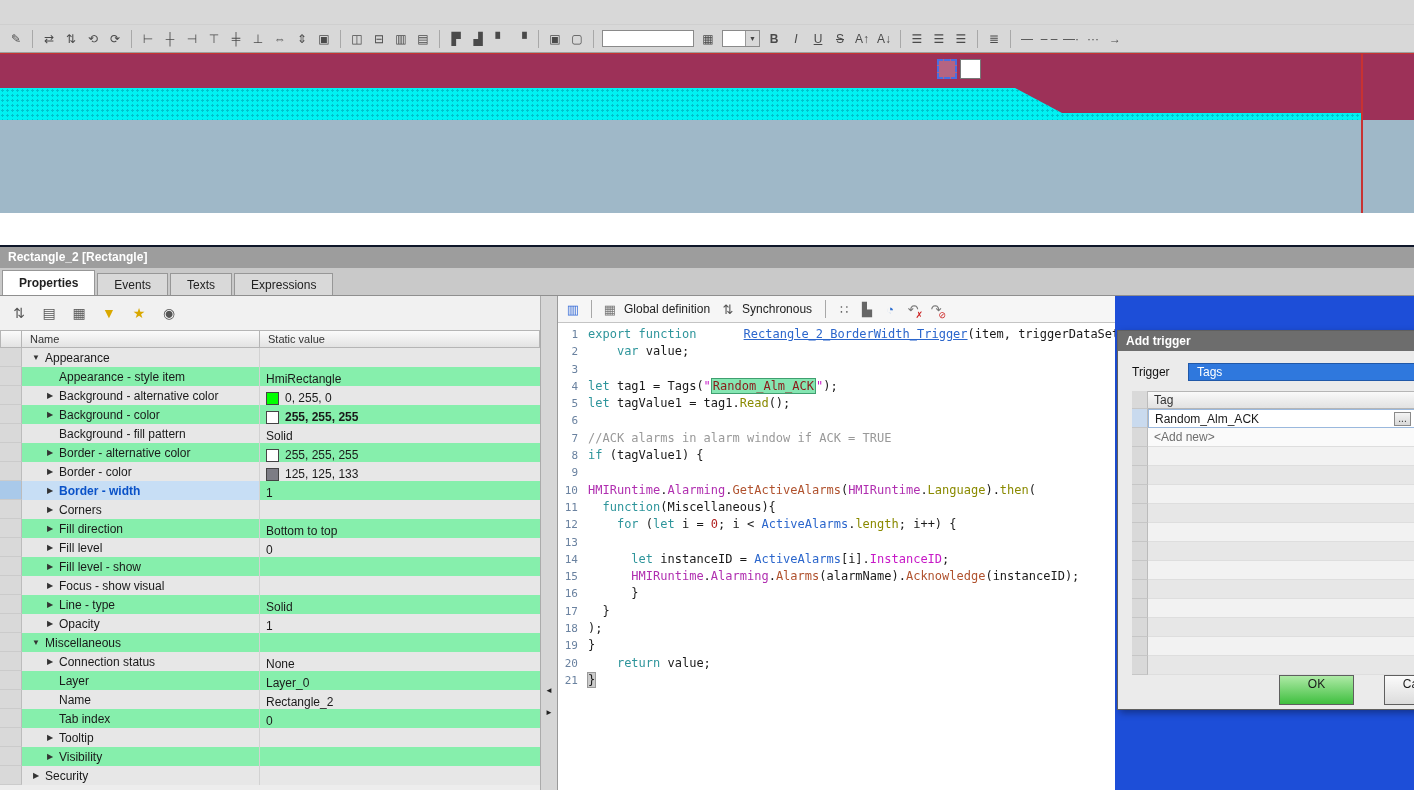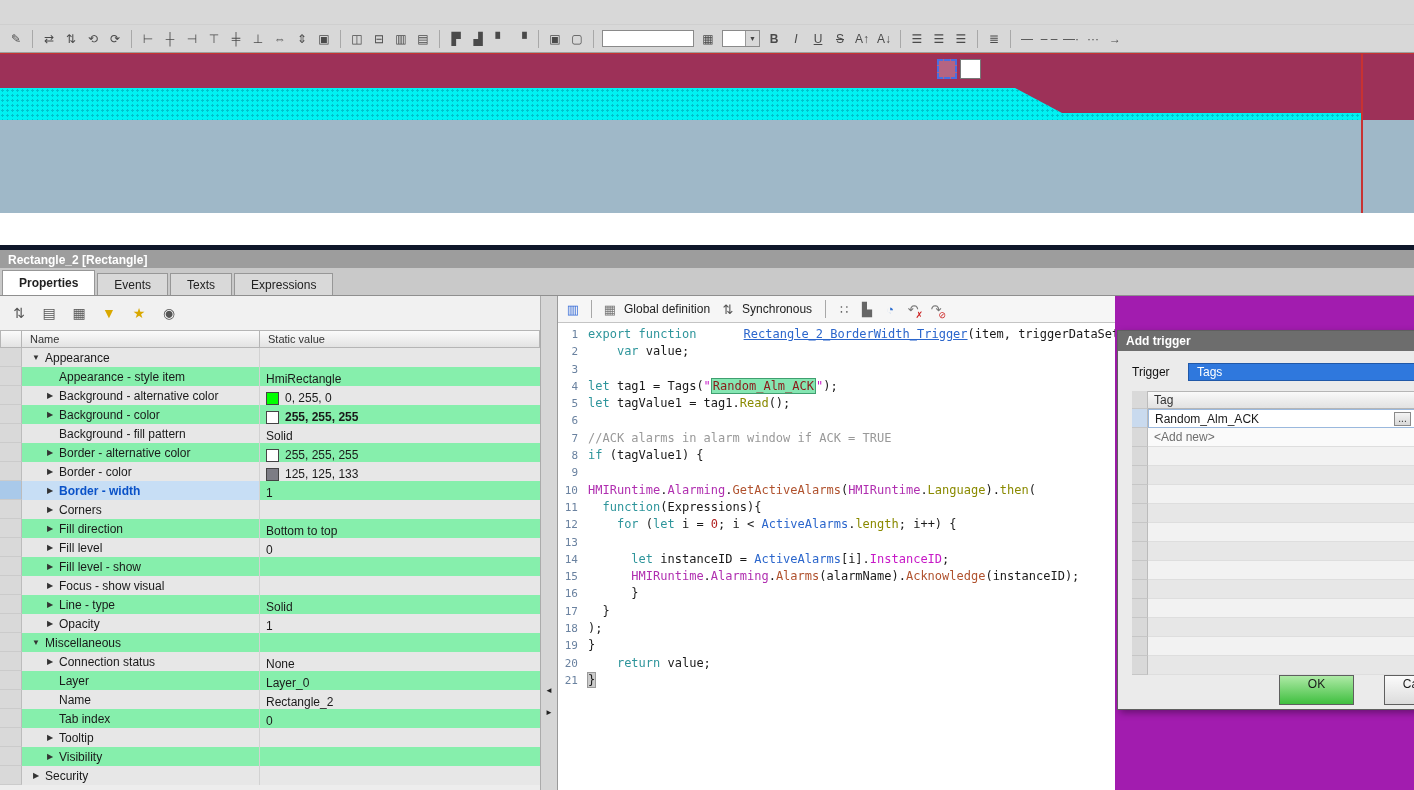--- a/index.html
+++ b/index.html
@@ -34,21 +34,21 @@
           clip-path:polygon(0 0,1015px 0,1062px 25px,1362px 25px,1362px 32px,0 32px); }
   .screen-bg { position:absolute; left:0; top:67px; width:100%; height:93px; background:#9fb8c8; }
   .vline { position:absolute; left:1361px; top:0; width:2px; height:160px; background:#c83232; }
   .handle-dashed { position:absolute; left:937px; top:6px; width:20px; height:20px;
                    border:2px dashed #4a6fe0; background:rgba(255,255,255,.25); }
   .handle-white { position:absolute; left:960px; top:6px; width:21px; height:20px; background:#fff;
                   border:1px solid #777; }
 
   
   .insp-title { height:23px; flex:0 0 23px; background:#9d9d9d; color:#fff; font-weight:bold;
-                line-height:21px; padding-left:8px; border-top:5px solid #0f172a; }
+                line-height:21px; padding-left:8px; border-top:2px solid #0f172a; }
   .tabbar { height:28px; flex:0 0 28px; background:#c9c9c9; display:flex; align-items:flex-end;
             padding-left:2px; border-bottom:1px solid #8f8f8f; }
   .tab { height:22px; line-height:22px; padding:0 16px; background:#d9d9d9;
          border:1px solid #979797; border-bottom:none; margin-right:2px; color:#222; cursor:default; }
   .tab.active { background:#fff; font-weight:bold; height:25px; line-height:25px; }
 
   
   .content { display:flex; height:494px; flex:1; }
 
   
@@ -103,21 +103,21 @@
   .tk-str { color:#c718c7; }
   .tk-sel { color:#8b1a1a; background:#85e6b2; border:1px solid #3fa070; padding:0 1px; }
   .tk-com { color:#999999; }
   .tk-obj { color:#b02fb0; }
   .tk-meth{ color:#b0522e; }
   .tk-prop{ color:#8a8a00; }
   .tk-num { color:#b22222; }
   .tk-hl  { background:#cbcbcb; outline:1px solid #9a9a9a; }
 
   
-  .right-pane { flex:1; position:relative; background:#a21caf; overflow:hidden; }
+  .right-pane { flex:1; position:relative; background:#1d4ed8; overflow:hidden; }
   .dialog { position:absolute; left:2px; top:34px; width:345px; height:380px; background:#ebebeb;
             border:1px solid #5f5f5f; box-shadow:3px 3px 7px rgba(0,0,0,.35);
             display:flex; flex-direction:column; }
   .dlg-title { height:20px; flex:0 0 20px; background:#6d6d6d; color:#fff; font-weight:bold; line-height:20px; padding-left:8px; }
   .dlg-trigger { display:flex; align-items:center; margin:12px 8px 10px 14px; }
   .dlg-trigger-label { width:56px; flex:0 0 56px; color:#111; }
   .dlg-select { flex:1; height:18px; background:#2f78dd; border:1px solid #2058a8; color:#fff;
                 line-height:16px; padding-left:8px; }
   .dlg-table { margin-left:14px; width:292px; }
   .dt-header { display:flex; height:18px; }
@@ -593,21 +593,21 @@
           <div class="cline"><span class="lnum">1</span><span class="ltext"><span class="tk-kw">export function </span><span class="tk-fn">Rectangle_2_BorderWidth_Trigger</span><span class="tk-pl">(item, triggerDataSet) {</span></span></div>
           <div class="cline"><span class="lnum">2</span><span class="ltext"><span class="tk-pl">    </span><span class="tk-kw">var</span><span class="tk-pl"> value;</span></span></div>
           <div class="cline"><span class="lnum">3</span><span class="ltext"></span></div>
           <div class="cline"><span class="lnum">4</span><span class="ltext"><span class="tk-kw">let</span><span class="tk-pl"> tag1 = Tags(</span><span class="tk-str">"</span><span class="tk-sel">Random_Alm_ACK</span><span class="tk-str">"</span><span class="tk-pl">);</span></span></div>
           <div class="cline"><span class="lnum">5</span><span class="ltext"><span class="tk-kw">let</span><span class="tk-pl"> tagValue1 = tag1.</span><span class="tk-prop">Read</span><span class="tk-pl">();</span></span></div>
           <div class="cline"><span class="lnum">6</span><span class="ltext"></span></div>
           <div class="cline"><span class="lnum">7</span><span class="ltext"><span class="tk-com">//ACK alarms in alarm window if ACK = TRUE</span></span></div>
           <div class="cline"><span class="lnum">8</span><span class="ltext"><span class="tk-kw">if</span><span class="tk-pl"> (tagValue1) {</span></span></div>
           <div class="cline"><span class="lnum">9</span><span class="ltext"></span></div>
           <div class="cline"><span class="lnum">10</span><span class="ltext"><span class="tk-obj">HMIRuntime</span><span class="tk-pl">.</span><span class="tk-obj">Alarming</span><span class="tk-pl">.</span><span class="tk-meth">GetActiveAlarms</span><span class="tk-pl">(</span><span class="tk-obj">HMIRuntime</span><span class="tk-pl">.</span><span class="tk-prop">Language</span><span class="tk-pl">).</span><span class="tk-prop">then</span><span class="tk-pl">(</span></span></div>
-          <div class="cline"><span class="lnum">11</span><span class="ltext"><span class="tk-pl">  </span><span class="tk-kw">function</span><span class="tk-pl">(Expressions){</span></span></div>
+          <div class="cline"><span class="lnum">11</span><span class="ltext"><span class="tk-pl">  </span><span class="tk-kw">function</span><span class="tk-pl">(Miscellaneous){</span></span></div>
           <div class="cline"><span class="lnum">12</span><span class="ltext"><span class="tk-pl">    </span><span class="tk-kw">for</span><span class="tk-pl"> (</span><span class="tk-kw">let</span><span class="tk-pl"> i = </span><span class="tk-num">0</span><span class="tk-pl">; i &lt; </span><span class="tk-var">ActiveAlarms</span><span class="tk-pl">.</span><span class="tk-prop">length</span><span class="tk-pl">; i++) {</span></span></div>
           <div class="cline"><span class="lnum">13</span></div>
           <div class="cline"><span class="lnum">14</span><span class="ltext"><span class="tk-pl">      </span><span class="tk-kw">let</span><span class="tk-pl"> instanceID = </span><span class="tk-var">ActiveAlarms</span><span class="tk-pl">[i].</span><span class="tk-str">InstanceID</span><span class="tk-pl">;</span></span></div>
           <div class="cline"><span class="lnum">15</span><span class="ltext"><span class="tk-pl">      </span><span class="tk-obj">HMIRuntime</span><span class="tk-pl">.</span><span class="tk-obj">Alarming</span><span class="tk-pl">.</span><span class="tk-meth">Alarms</span><span class="tk-pl">(alarmName).</span><span class="tk-meth">Acknowledge</span><span class="tk-pl">(instanceID);</span></span></div>
           <div class="cline"><span class="lnum">16</span><span class="ltext"><span class="tk-pl">      }</span></span></div>
           <div class="cline"><span class="lnum">17</span><span class="ltext"><span class="tk-pl">  }</span></span></div>
           <div class="cline"><span class="lnum">18</span><span class="ltext"><span class="tk-pl">);</span></span></div>
           <div class="cline"><span class="lnum">19</span><span class="ltext"><span class="tk-pl">}</span></span></div>
           <div class="cline"><span class="lnum">20</span><span class="ltext"><span class="tk-pl">    </span><span class="tk-kw">return</span><span class="tk-pl"> value;</span></span></div>
           <div class="cline"><span class="lnum">21</span><span class="ltext"><span class="tk-hl">}</span></span></div>

